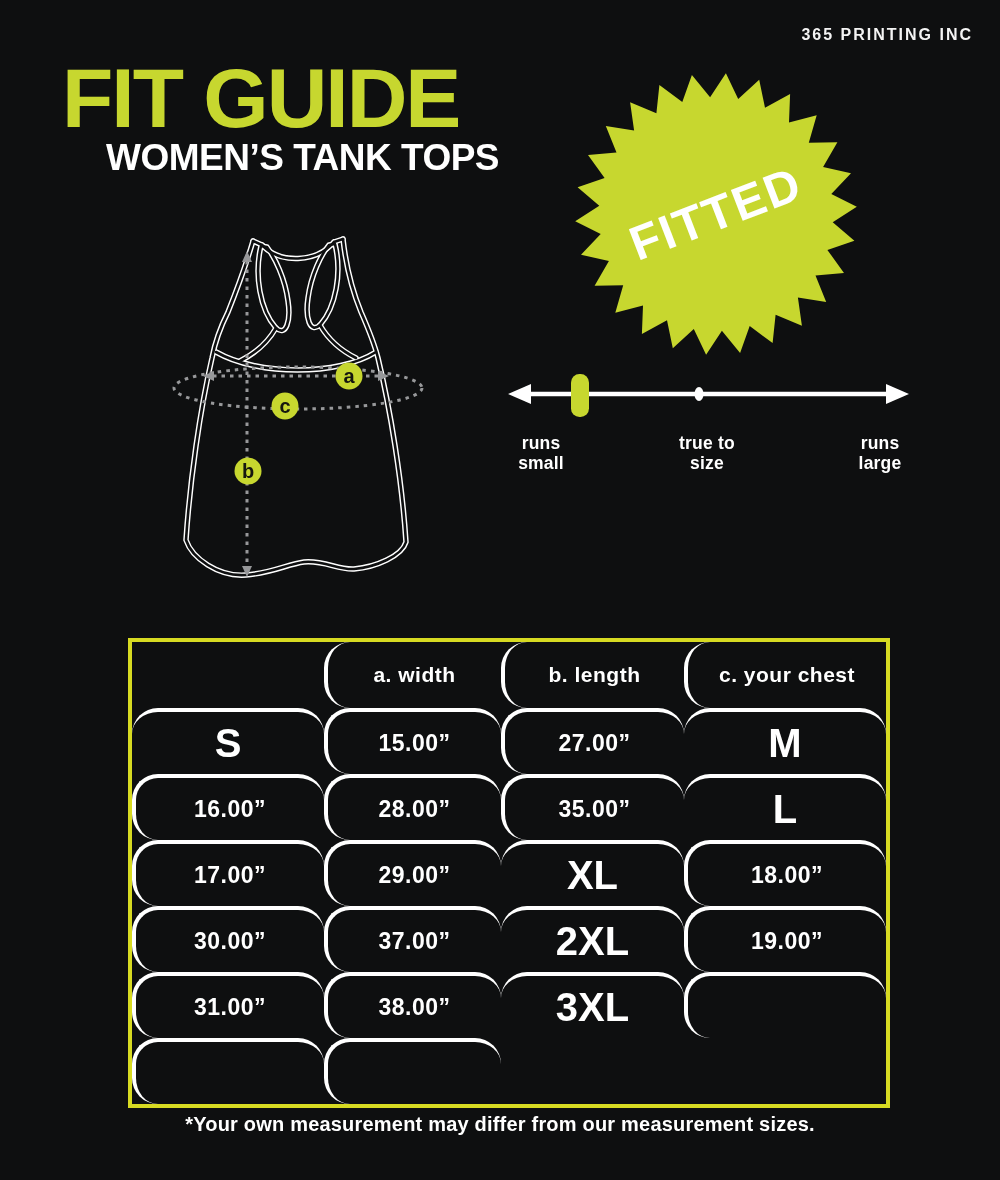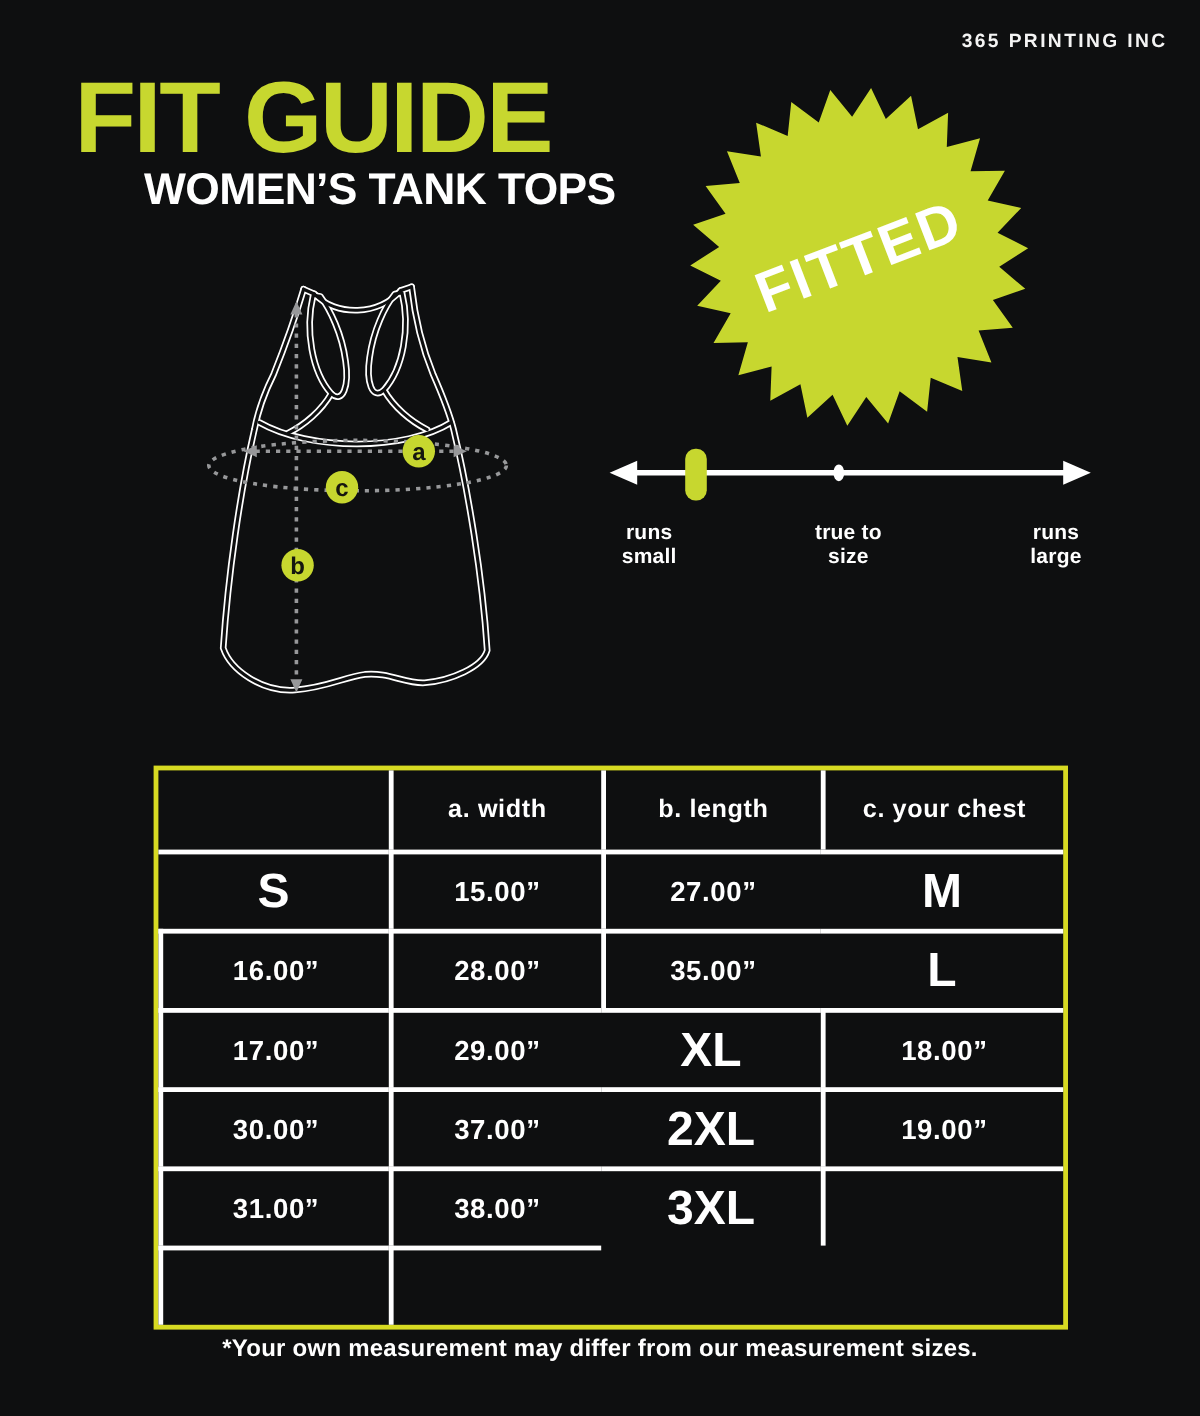--- a/index.html
+++ b/index.html
@@ -18,21 +18,21 @@
     top:26px; right:27px;
     font-size:16px; letter-spacing:2px;
     color:#f4f4f4;
   }
   .title {
     left:62px; top:56px;
     font-size:84px; letter-spacing:-2px; line-height:1;
     color:#c7d72f;
   }
   .subtitle {
-    left:120px; top:139px;
+    left:106px; top:139px;
     font-size:37px; letter-spacing:-0.5px; line-height:1;
     color:#ffffff;
     text-align:center;
   }
 
   .tank-wrap   { left:140px; top:230px; width:320px; height:360px; }
   .star-wrap   { left:558px; top:56px;  width:316px; height:316px; }
   .scale-wrap  { left:500px; top:365px; width:420px; height:60px; }
 
   .scale-label {
@@ -49,20 +49,21 @@
     grid-template-columns:192px 177px 183px 202px;
     grid-auto-rows:66px;
     border:4px solid #d7da22;
     background:#0e0f10;
   }
   .cell {
     display:flex; align-items:center; justify-content:center;
     border-left:4px solid #ffffff;
     border-top:4px solid #ffffff;
     text-align:center;
+    border-radius:26px;
   }
   .cell.c0 { border-left:none; }
   .cell.r0 { border-top:none; }
   .cell.head { font-size:21px; letter-spacing:0.5px; }
   .cell.size { font-size:40px; letter-spacing:0px; }
   .cell.val  { font-size:23px; letter-spacing:0.5px; }
 
   .footnote {
     left:100px; top:1113px; width:800px;
     text-align:center; font-size:20px; letter-spacing:0.2px;

